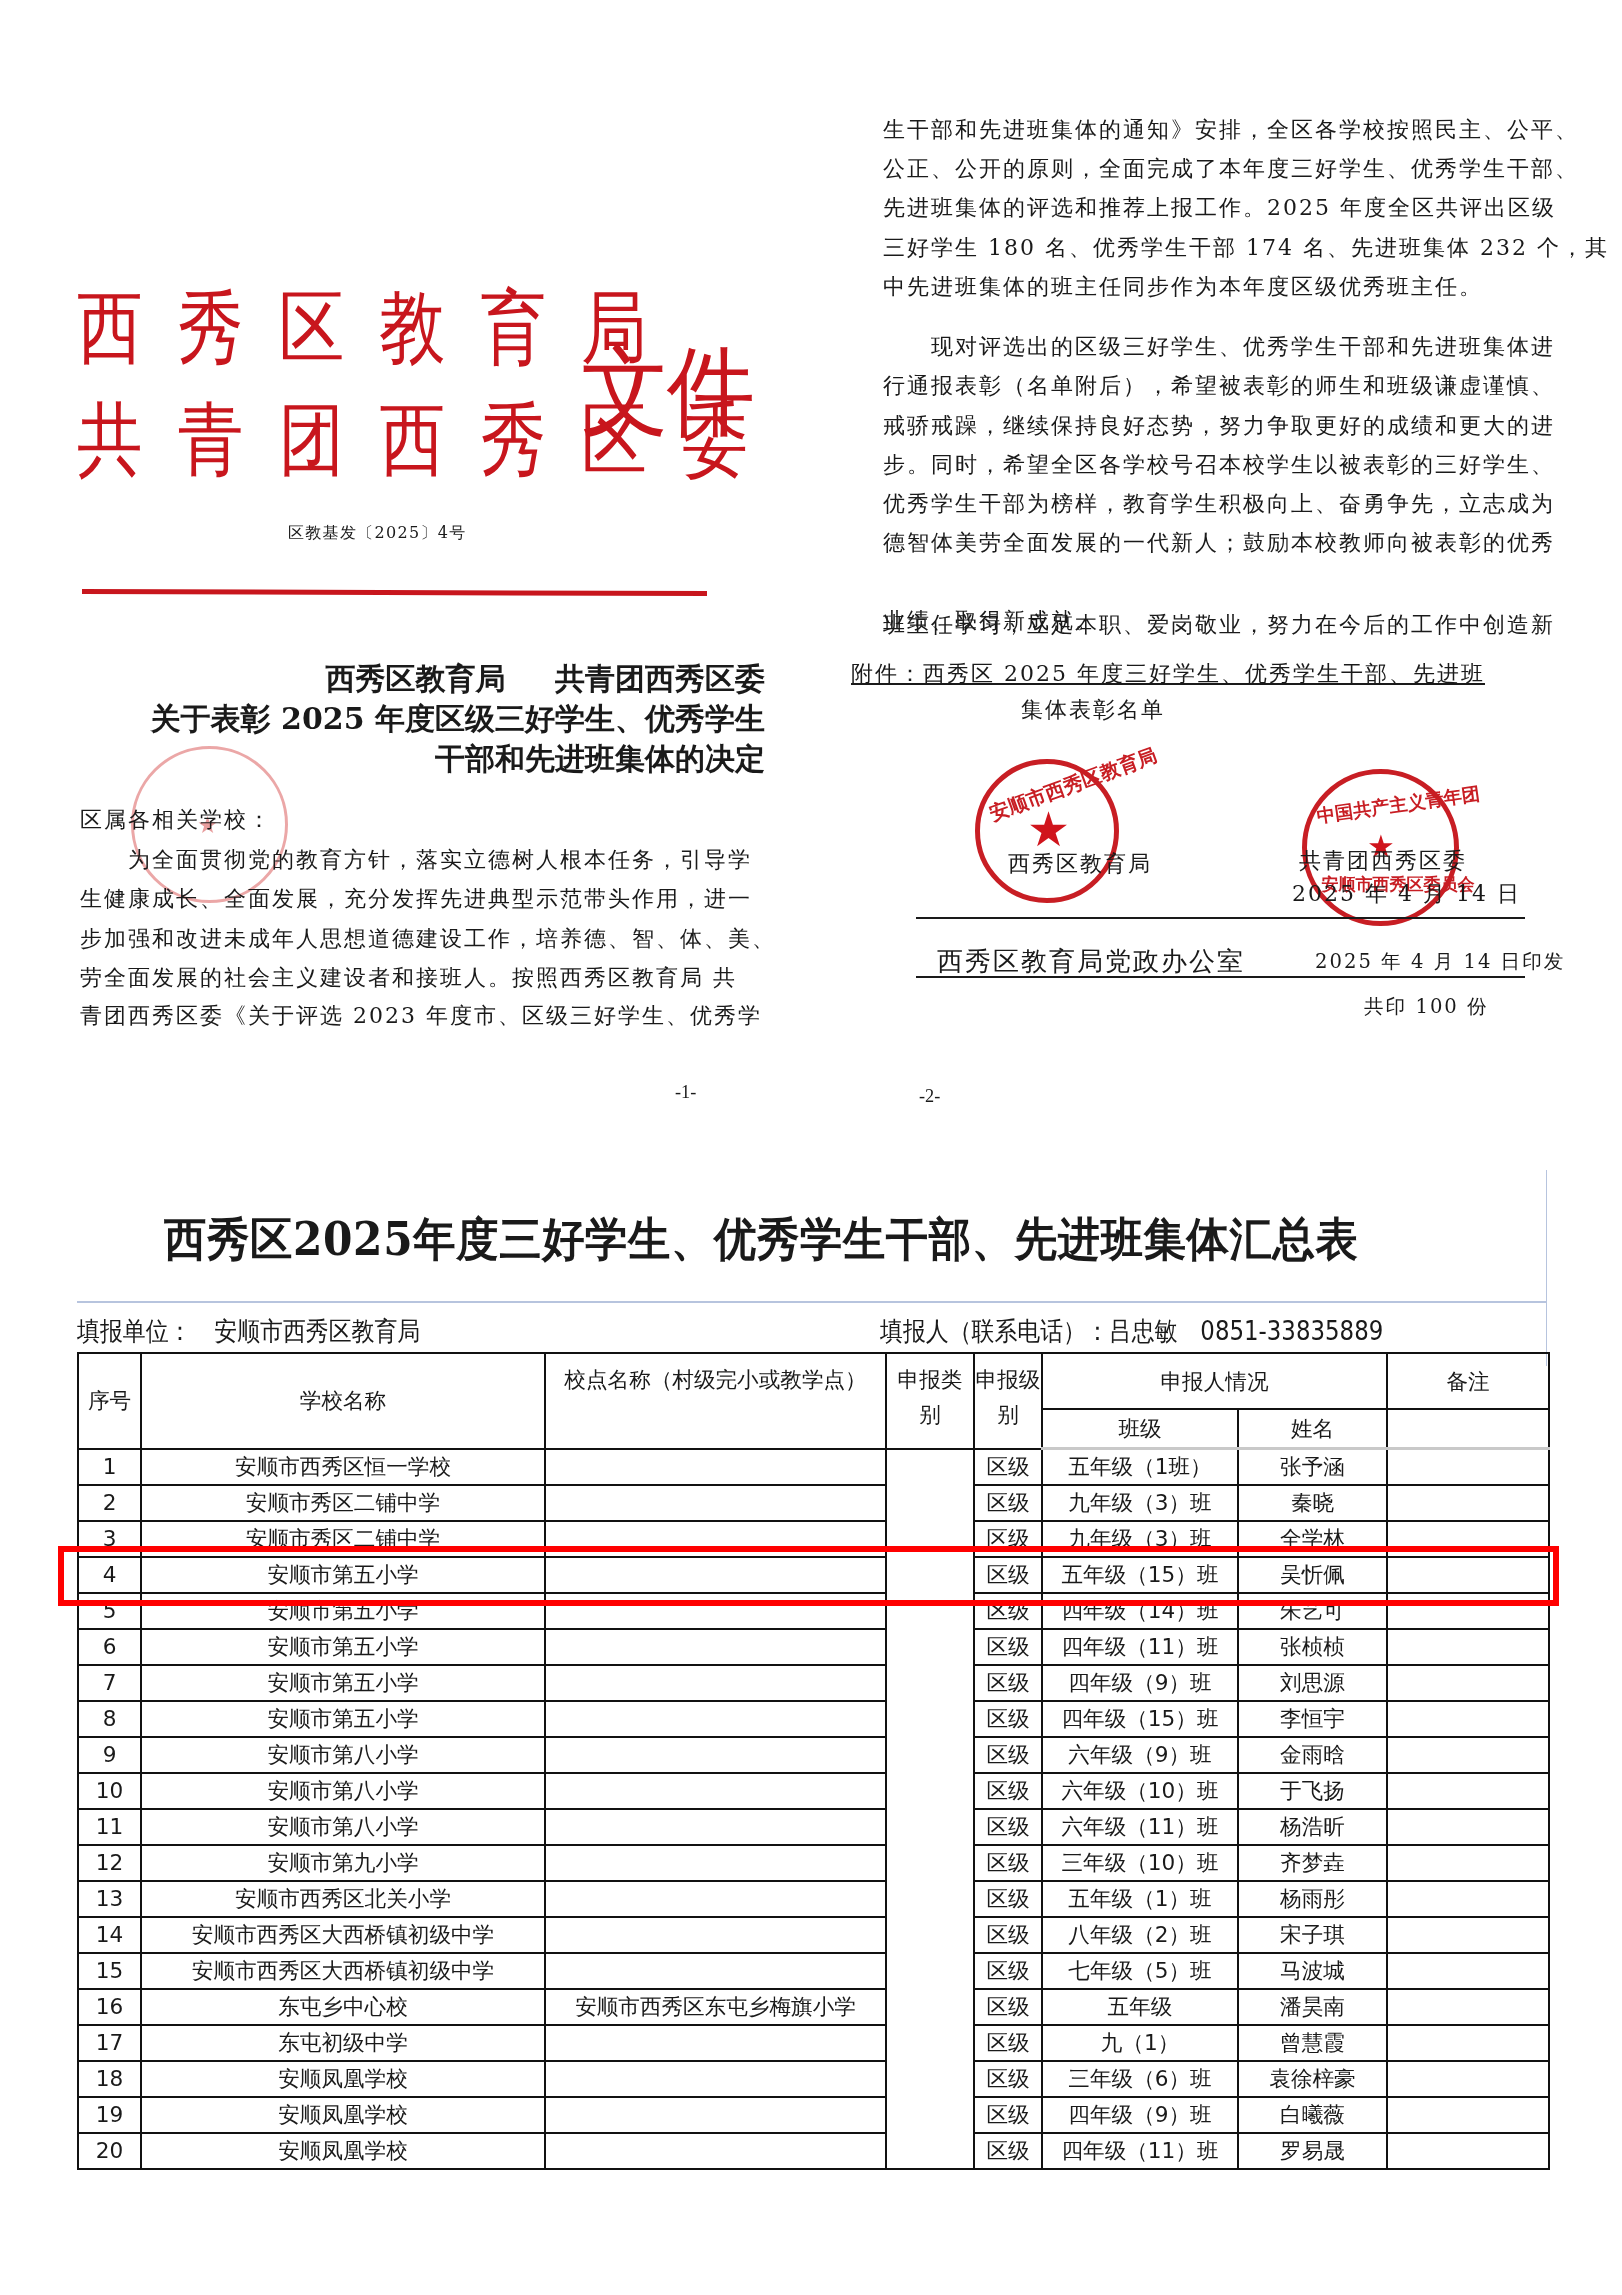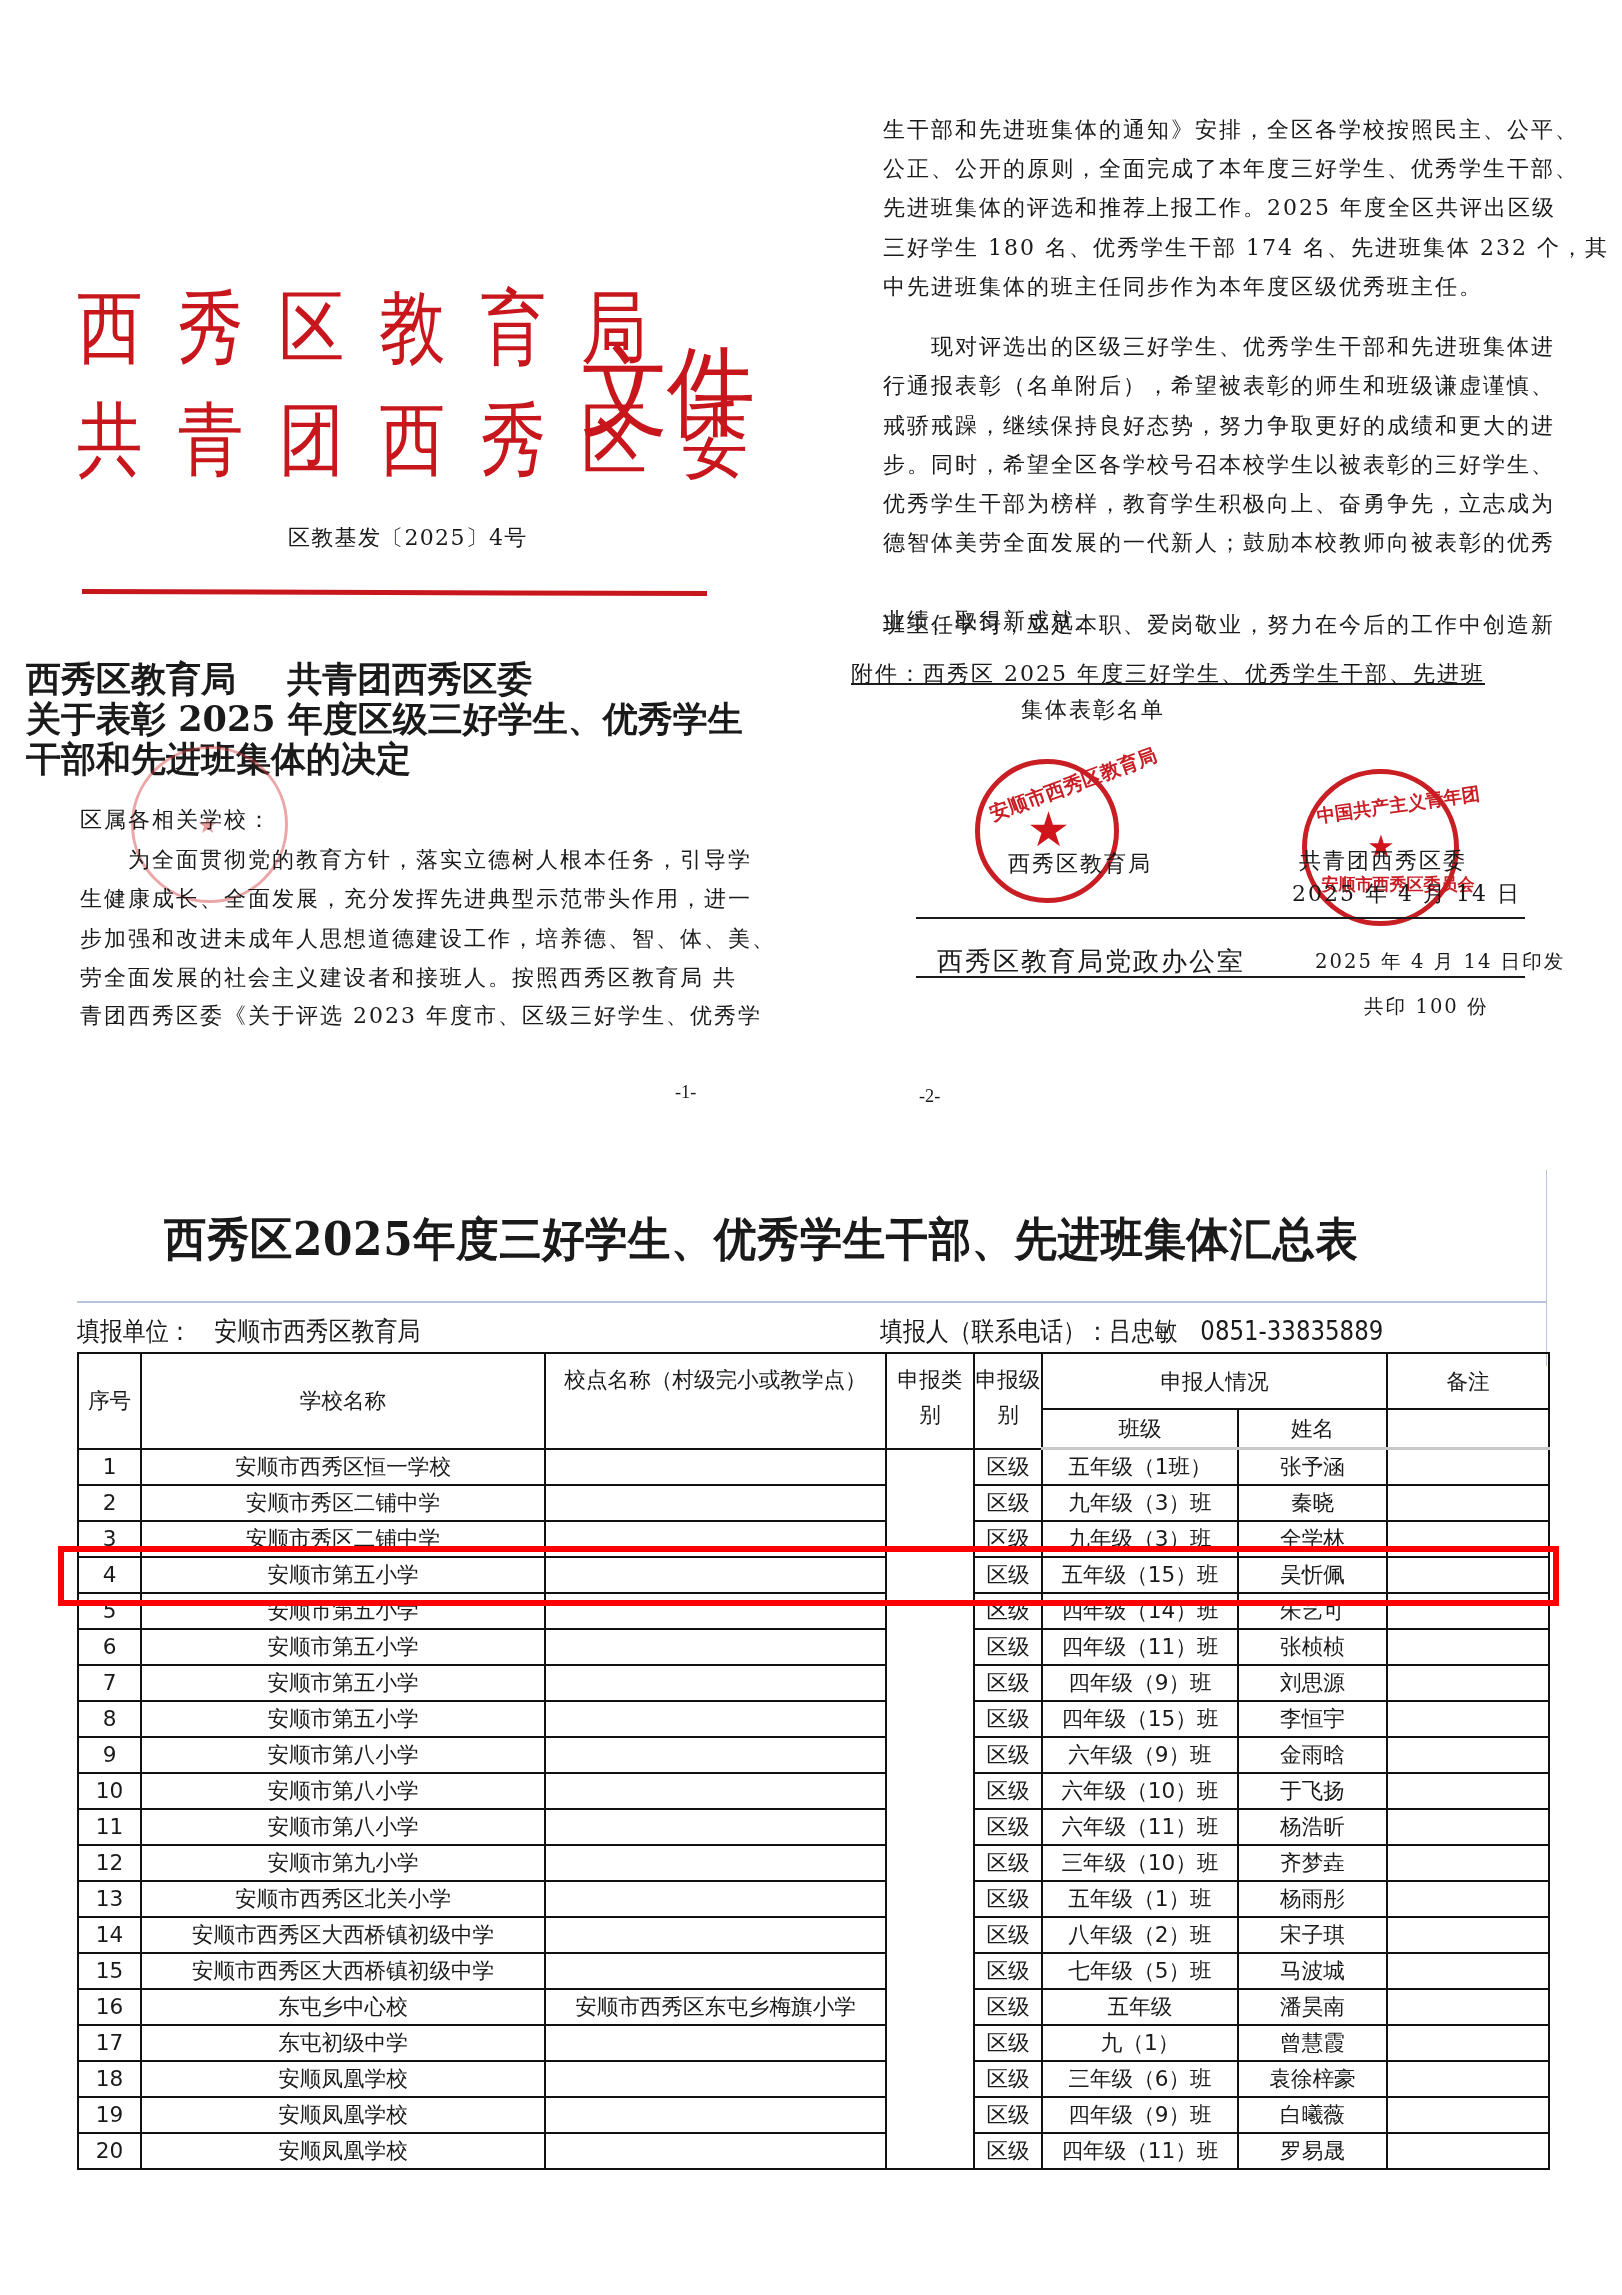--- a/index.html
+++ b/index.html
@@ -4,23 +4,23 @@
 <style>
   html, body { margin: 0; padding: 0; background: #ffffff; }
   body { width: 1623px; height: 2295px; position: relative; overflow: hidden;
          font-family: "DejaVu Serif", "Liberation Serif", serif; color: #1a1a1a; }
   .abs { position: absolute; }
   
   .red-head { color: #c8161d; font-family: "DejaVu Serif", serif; font-weight: normal; white-space: nowrap; }
   .red-head.l1 { left: 77px; top: 275px; font-size: 80px; letter-spacing: 43px; transform: scaleX(0.82); transform-origin: left top; }
   .red-head.l2 { left: 77px; top: 387px; font-size: 80px; letter-spacing: 43px; transform: scaleX(0.82); transform-origin: left top; }
   .red-head.wj { left: 581px; top: 327px; font-size: 98px; letter-spacing: -2.6px; transform: scaleX(0.9); transform-origin: left top; }
-  .doc-no { left: 288px; top: 523px; font-size: 22px; letter-spacing: 1.3px; }
+  .doc-no { left: 288px; top: 523px; font-size: 16px; letter-spacing: 1.3px; }
   .red-rule { left: 82px; top: 590px; width: 625px; height: 5.2px; background: #c8161d; transform: rotate(0.2deg); }
-  .sub-title { width: 739px; left: 26px; text-align: left; font-weight: bold; font-size: 35px; line-height: 41px; }
+  .sub-title { width: 739px; left: 26px; text-align: right; font-weight: bold; font-size: 30px; line-height: 41px; }
   .sub-title.t1 { top: 658px; word-spacing: 39px; }
   .sub-title.t2 { top: 698px; }
   .sub-title.t3 { top: 738px; }
   .body-txt { font-size: 22px; line-height: 39px; white-space: nowrap; letter-spacing: 2px; }
   .seal-faded { left: 131px; top: 746px; width: 157px; height: 157px; border-radius: 50%;
                 border: 3.3px solid rgba(210,60,60,0.45); box-sizing: border-box; }
   .seal-faded .star { position: absolute; left: 63px; top: 62px; color: rgba(210,60,60,0.5); font-size: 23.6px; }
   .page-no { font-size: 18.3px; font-family: "Liberation Serif", serif; }
   
   .seal { border-radius: 50%; box-sizing: border-box; border: 5.2px solid #c81e24; }

